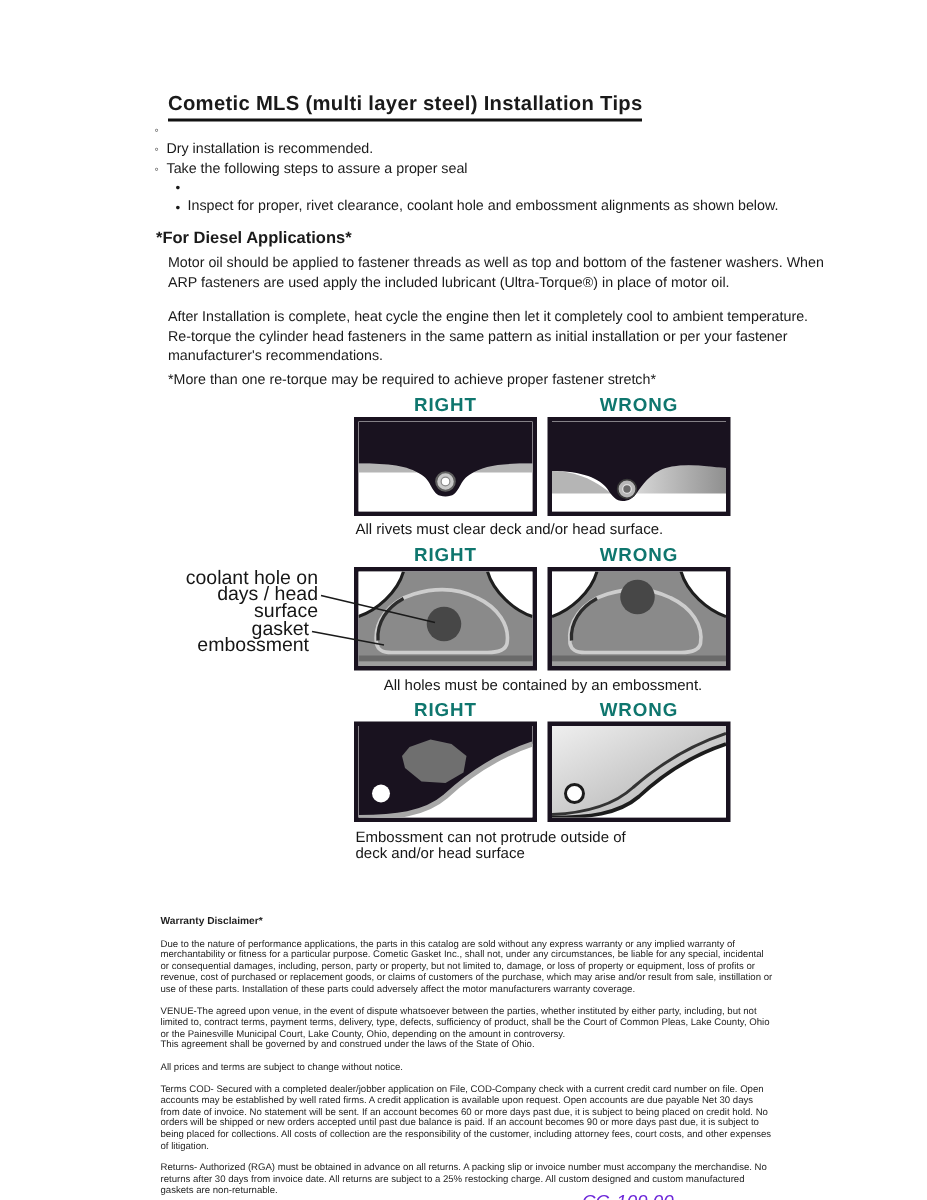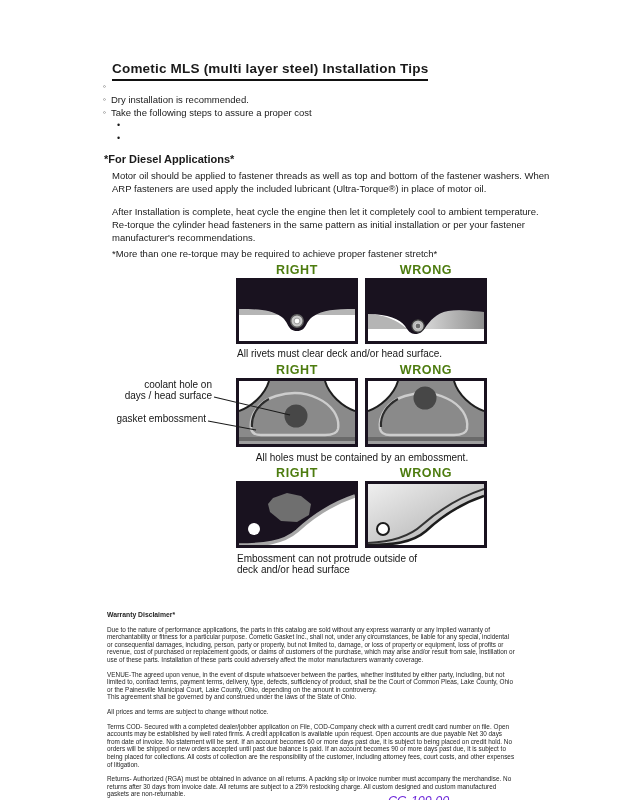--- a/index.html
+++ b/index.html
@@ -16,35 +16,35 @@
   .b-row.sub { padding-left:14px; }
   .b-row.sub .marker { font-size:9px; }
 
   .diesel-h { position:absolute; left:104px; top:117px; font-size:11px; font-weight:bold; }
   .para { position:absolute; left:112px; width:438px; font-size:9.5px; line-height:12.8px; }
   .p1 { top:134px; }
   .p2 { top:170px; }
   .p3 { top:212px; }
 
   .rw-label { position:absolute; width:122px; text-align:center; font-size:12.5px; font-weight:600;
-              letter-spacing:.6px; color:#4d7c0f; }
+              letter-spacing:.6px; color:#0f766e; }
   .panel { position:absolute; width:122px; border:3px solid #19121f; background:#fff; }
   .panel svg { display:block; width:100%; height:100%; }
   .r1 { top:242px; height:66px; }
   .r2 { top:342px; height:69px; }
   .r3 { top:445px; height:67px; }
   .col-l { left:236px; } .col-r { left:365px; }
   .lab1 { top:227px; } .lab2 { top:327px; } .lab3 { top:430px; }
 
   .caption { position:absolute; font-size:10px; line-height:11px; color:#161616; }
   .cap1 { left:237px; top:312px; width:260px; }
   .cap2 { left:226px; top:416px; width:272px; text-align:center; }
   .cap3 { left:237px; top:517px; width:200px; }
 
-  .anno { position:absolute; font-size:10px; line-height:10.8px; text-align:right; color:#161616; }
+  .anno { position:absolute; font-size:13px; line-height:10.8px; text-align:right; color:#161616; }
   .anno1 { left:100px; top:344px; width:112px; }
   .anno2 { left:96px;  top:378px; width:110px; }
 
   .leaders { position:absolute; left:0; top:0; width:618px; height:800px; pointer-events:none; }
 
   .disclaimer { position:absolute; left:107px; top:575px; width:408px; font-size:6.4px;
                 line-height:7.6px; color:#1f1f1f; }
   .disclaimer h3 { font-size:6.8px; font-weight:bold; margin-bottom:7px; }
   .disclaimer p { margin-bottom:7px; }
   .disclaimer p.tight { margin-top:-7px; }
@@ -61,27 +61,28 @@
   <div class="bullets">
     <div class="b-row">
       <span class="marker">◦</span>
     </div>
     <div class="b-row">
       <span class="marker">◦</span>
       <span>Dry installation is recommended.</span>
     </div>
     <div class="b-row">
       <span class="marker">◦</span>
-      <span>Take the following steps to assure a proper cost</span>
+      <span>Take the following steps to assure a proper seal</span>
     </div>
     <div class="b-row sub">
       <span class="marker">•</span>
     </div>
     <div class="b-row sub">
       <span class="marker">•</span>
+      <span>Inspect for proper, rivet clearance, coolant hole and embossment alignments as shown below.</span>
     </div>
   </div>
 
   <div class="diesel-h">*For Diesel Applications*</div>
   <p class="para p1">Motor oil should be applied to fastener threads as well as top and bottom of the fastener washers. When ARP fasteners are used apply the included lubricant (Ultra-Torque®) in place of motor oil.</p>
   <p class="para p2">After Installation is complete, heat cycle the engine then let it completely cool to ambient temperature. Re-torque the cylinder head fasteners in the same pattern as initial installation or per your fastener manufacturer's recommendations.</p>
   <p class="para p3">*More than one re-torque may be required to achieve proper fastener stretch*</p>
 
   <div class="rw-label lab1 col-l">RIGHT</div>
   <div class="rw-label lab1 col-r">WRONG</div>

